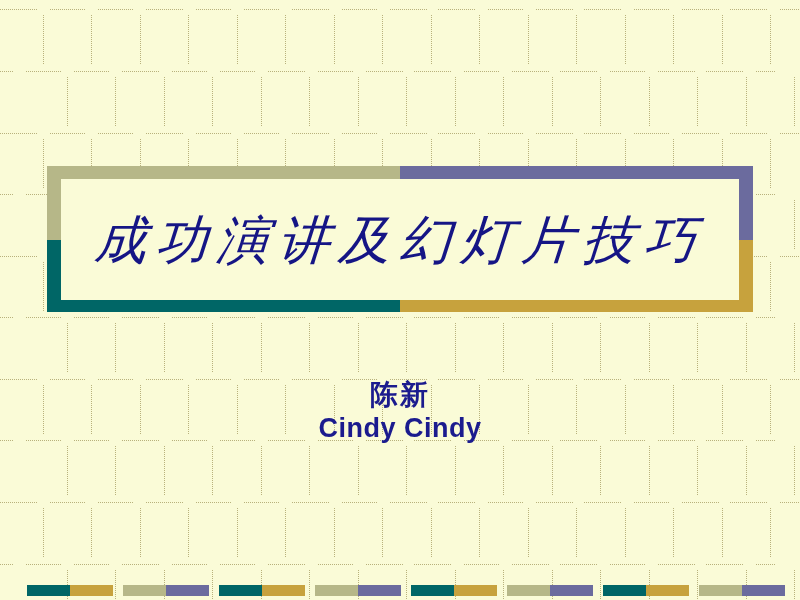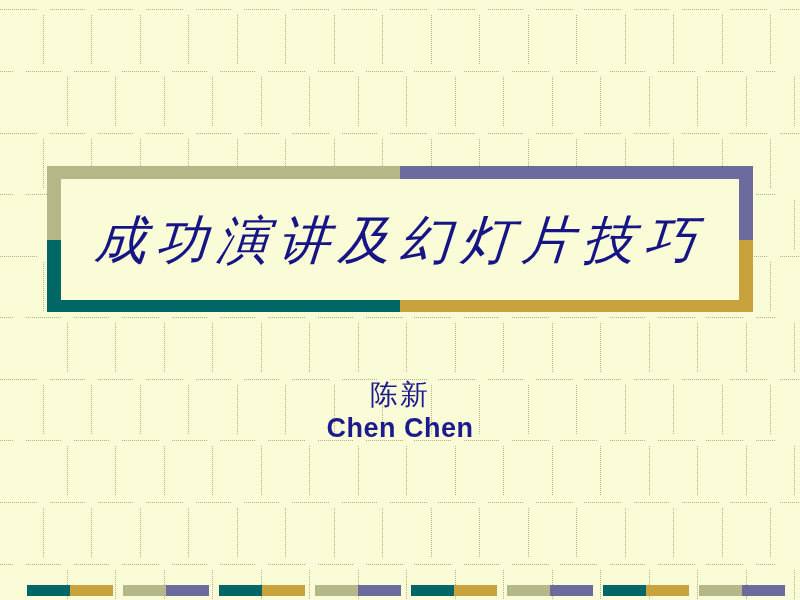--- a/index.html
+++ b/index.html
@@ -92,21 +92,21 @@
     left: 0;
     top: 378px;
     width: 800px;
     text-align: center;
     line-height: 1.18;
   }
 
   .subtitle-cn {
     font-family: "DejaVu Sans", "Liberation Sans", sans-serif;
     font-size: 28px;
-    font-weight: normal;
+    font-weight: bold;
     color: #1B1B8E;
     letter-spacing: 2px;
   }
 
   .subtitle-en {
     font-family: "Liberation Sans", sans-serif;
     font-size: 27px;
     font-weight: bold;
     color: #1B1B8E;
     letter-spacing: 0.5px;
@@ -311,21 +311,21 @@
     <div class="quad q-bl" id="q-bl" style="background: rgb(0, 102, 102);"></div>
     <div class="quad q-br" id="q-br" style="background: rgb(199, 162, 61);"></div>
 
     <div class="title-inner" style="background: rgb(250, 251, 215);">
       <div class="title-text">成功演讲及幻灯片技巧</div>
     </div>
   </div>
 
   <div class="subtitle-block">
     <div class="subtitle-cn">陈新</div>
-    <div class="subtitle-en">Chen Chen</div>
+    <div class="subtitle-en">Cindy Cindy</div>
   </div>
 
   <div class="footer-bar" id="footer-bar">
       <div class="fb-block" style="left: 27px; width: 43px; background: rgb(0, 102, 102);"></div>
       <div class="fb-block" style="left: 70px; width: 43px; background: rgb(199, 162, 61);"></div>
       <div class="fb-block" style="left: 123px; width: 43px; background: rgb(182, 183, 136);"></div>
       <div class="fb-block" style="left: 166px; width: 43px; background: rgb(107, 107, 158);"></div>
       <div class="fb-block" style="left: 219px; width: 43px; background: rgb(0, 102, 102);"></div>
       <div class="fb-block" style="left: 262px; width: 43px; background: rgb(199, 162, 61);"></div>
       <div class="fb-block" style="left: 315px; width: 43px; background: rgb(182, 183, 136);"></div>

